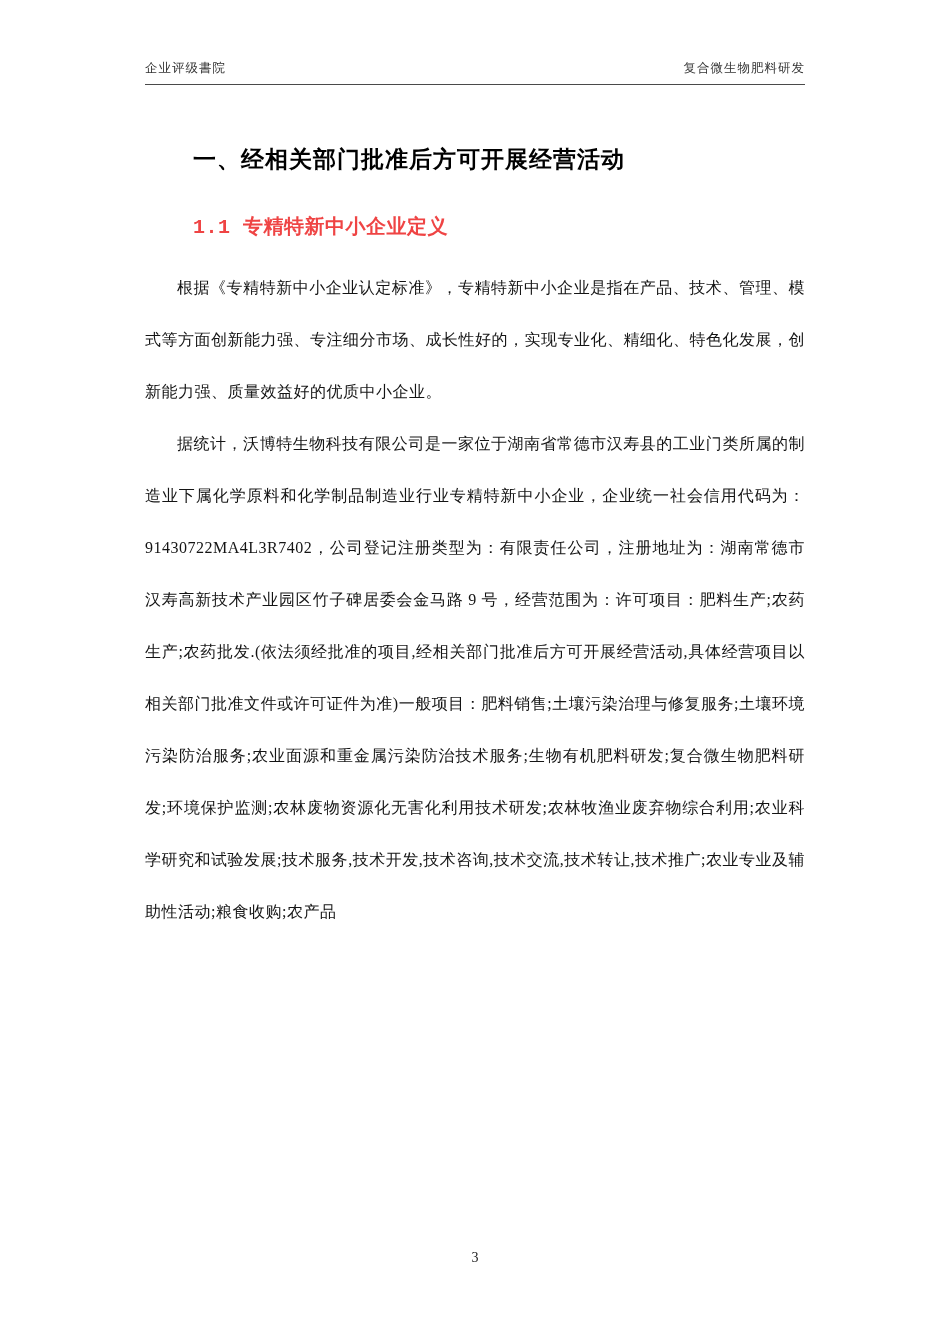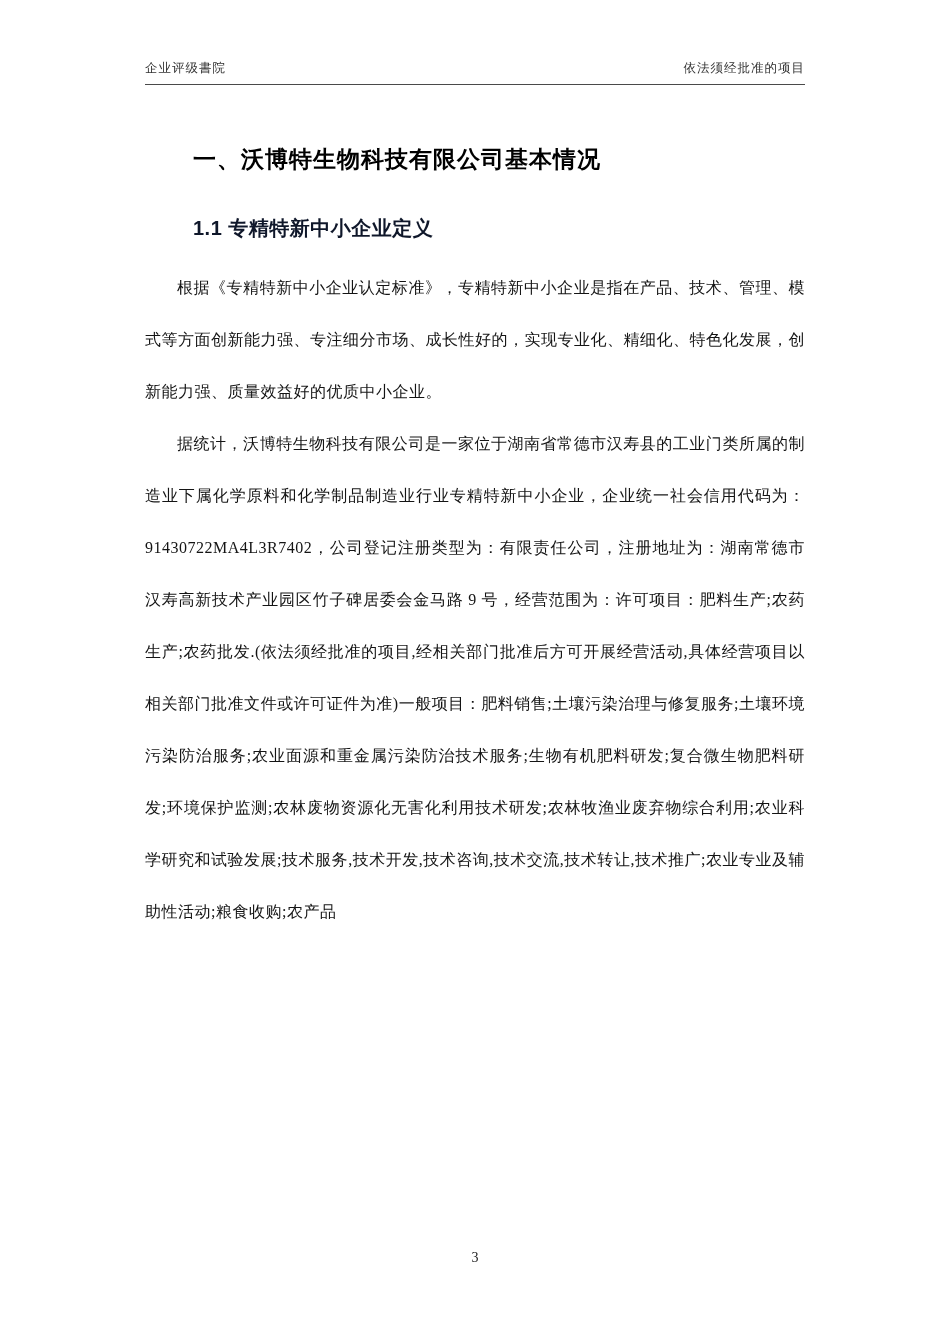--- a/index.html
+++ b/index.html
@@ -42,24 +42,24 @@
   .chapter-heading {
     font-family: "Liberation Sans", "DejaVu Sans", sans-serif;
     font-size: 23px;
     font-weight: bold;
     color: #000000;
     margin-left: 48px;
     letter-spacing: 1px;
     line-height: 1.2;
   }
   .section-heading {
-    font-family: Liberation Sans, sans-serif;
+    font-family: Liberation Mono, monospace;
     font-size: 20px;
     font-weight: bold;
-    color: #0f172a;
+    color: #ef4444;
     margin: 42px 0 22px 48px;
     letter-spacing: 0.5px;
     line-height: 1.2;
   }
   .body-paragraph {
     font-size: 16px;
     line-height: 52px;
     text-align: justify;
     text-justify: inter-ideograph;
     text-indent: 2em;
@@ -77,26 +77,26 @@
     color: #222222;
   }
 </style>
 </head>
 <body>
 
 <div class="page">
 
   <header class="page-header">
     <span>企业评级書院</span>
-    <span>依法须经批准的项目</span>
+    <span>复合微生物肥料研发</span>
   </header>
 
   <main class="content">
 
-    <h1 class="chapter-heading">一、沃博特生物科技有限公司基本情况</h1>
+    <h1 class="chapter-heading">一、经相关部门批准后方可开展经营活动</h1>
 
     <h2 class="section-heading">1.1 专精特新中小企业定义</h2>
 
     <p class="body-paragraph">根据《专精特新中小企业认定标准》，专精特新中小企业是指在产品、技术、管理、模式等方面创新能力强、专注细分市场、成长性好的，实现专业化、精细化、特色化发展，创新能力强、质量效益好的优质中小企业。</p>
 
 
     <p class="body-paragraph">据统计，沃博特生物科技有限公司是一家位于湖南省常德市汉寿县的工业门类所属的制造业下属化学原料和化学制品制造业行业专精特新中小企业，企业统一社会信用代码为：91430722MA4L3R7402，公司登记注册类型为：有限责任公司，注册地址为：湖南常德市汉寿高新技术产业园区竹子碑居委会金马路 9 号，经营范围为：许可项目：肥料生产;农药生产;农药批发.(依法须经批准的项目,经相关部门批准后方可开展经营活动,具体经营项目以相关部门批准文件或许可证件为准)一般项目：肥料销售;土壤污染治理与修复服务;土壤环境污染防治服务;农业面源和重金属污染防治技术服务;生物有机肥料研发;复合微生物肥料研发;环境保护监测;农林废物资源化无害化利用技术研发;农林牧渔业废弃物综合利用;农业科学研究和试验发展;技术服务,技术开发,技术咨询,技术交流,技术转让,技术推广;农业专业及辅助性活动;粮食收购;农产品</p>
 
   </main>
 

